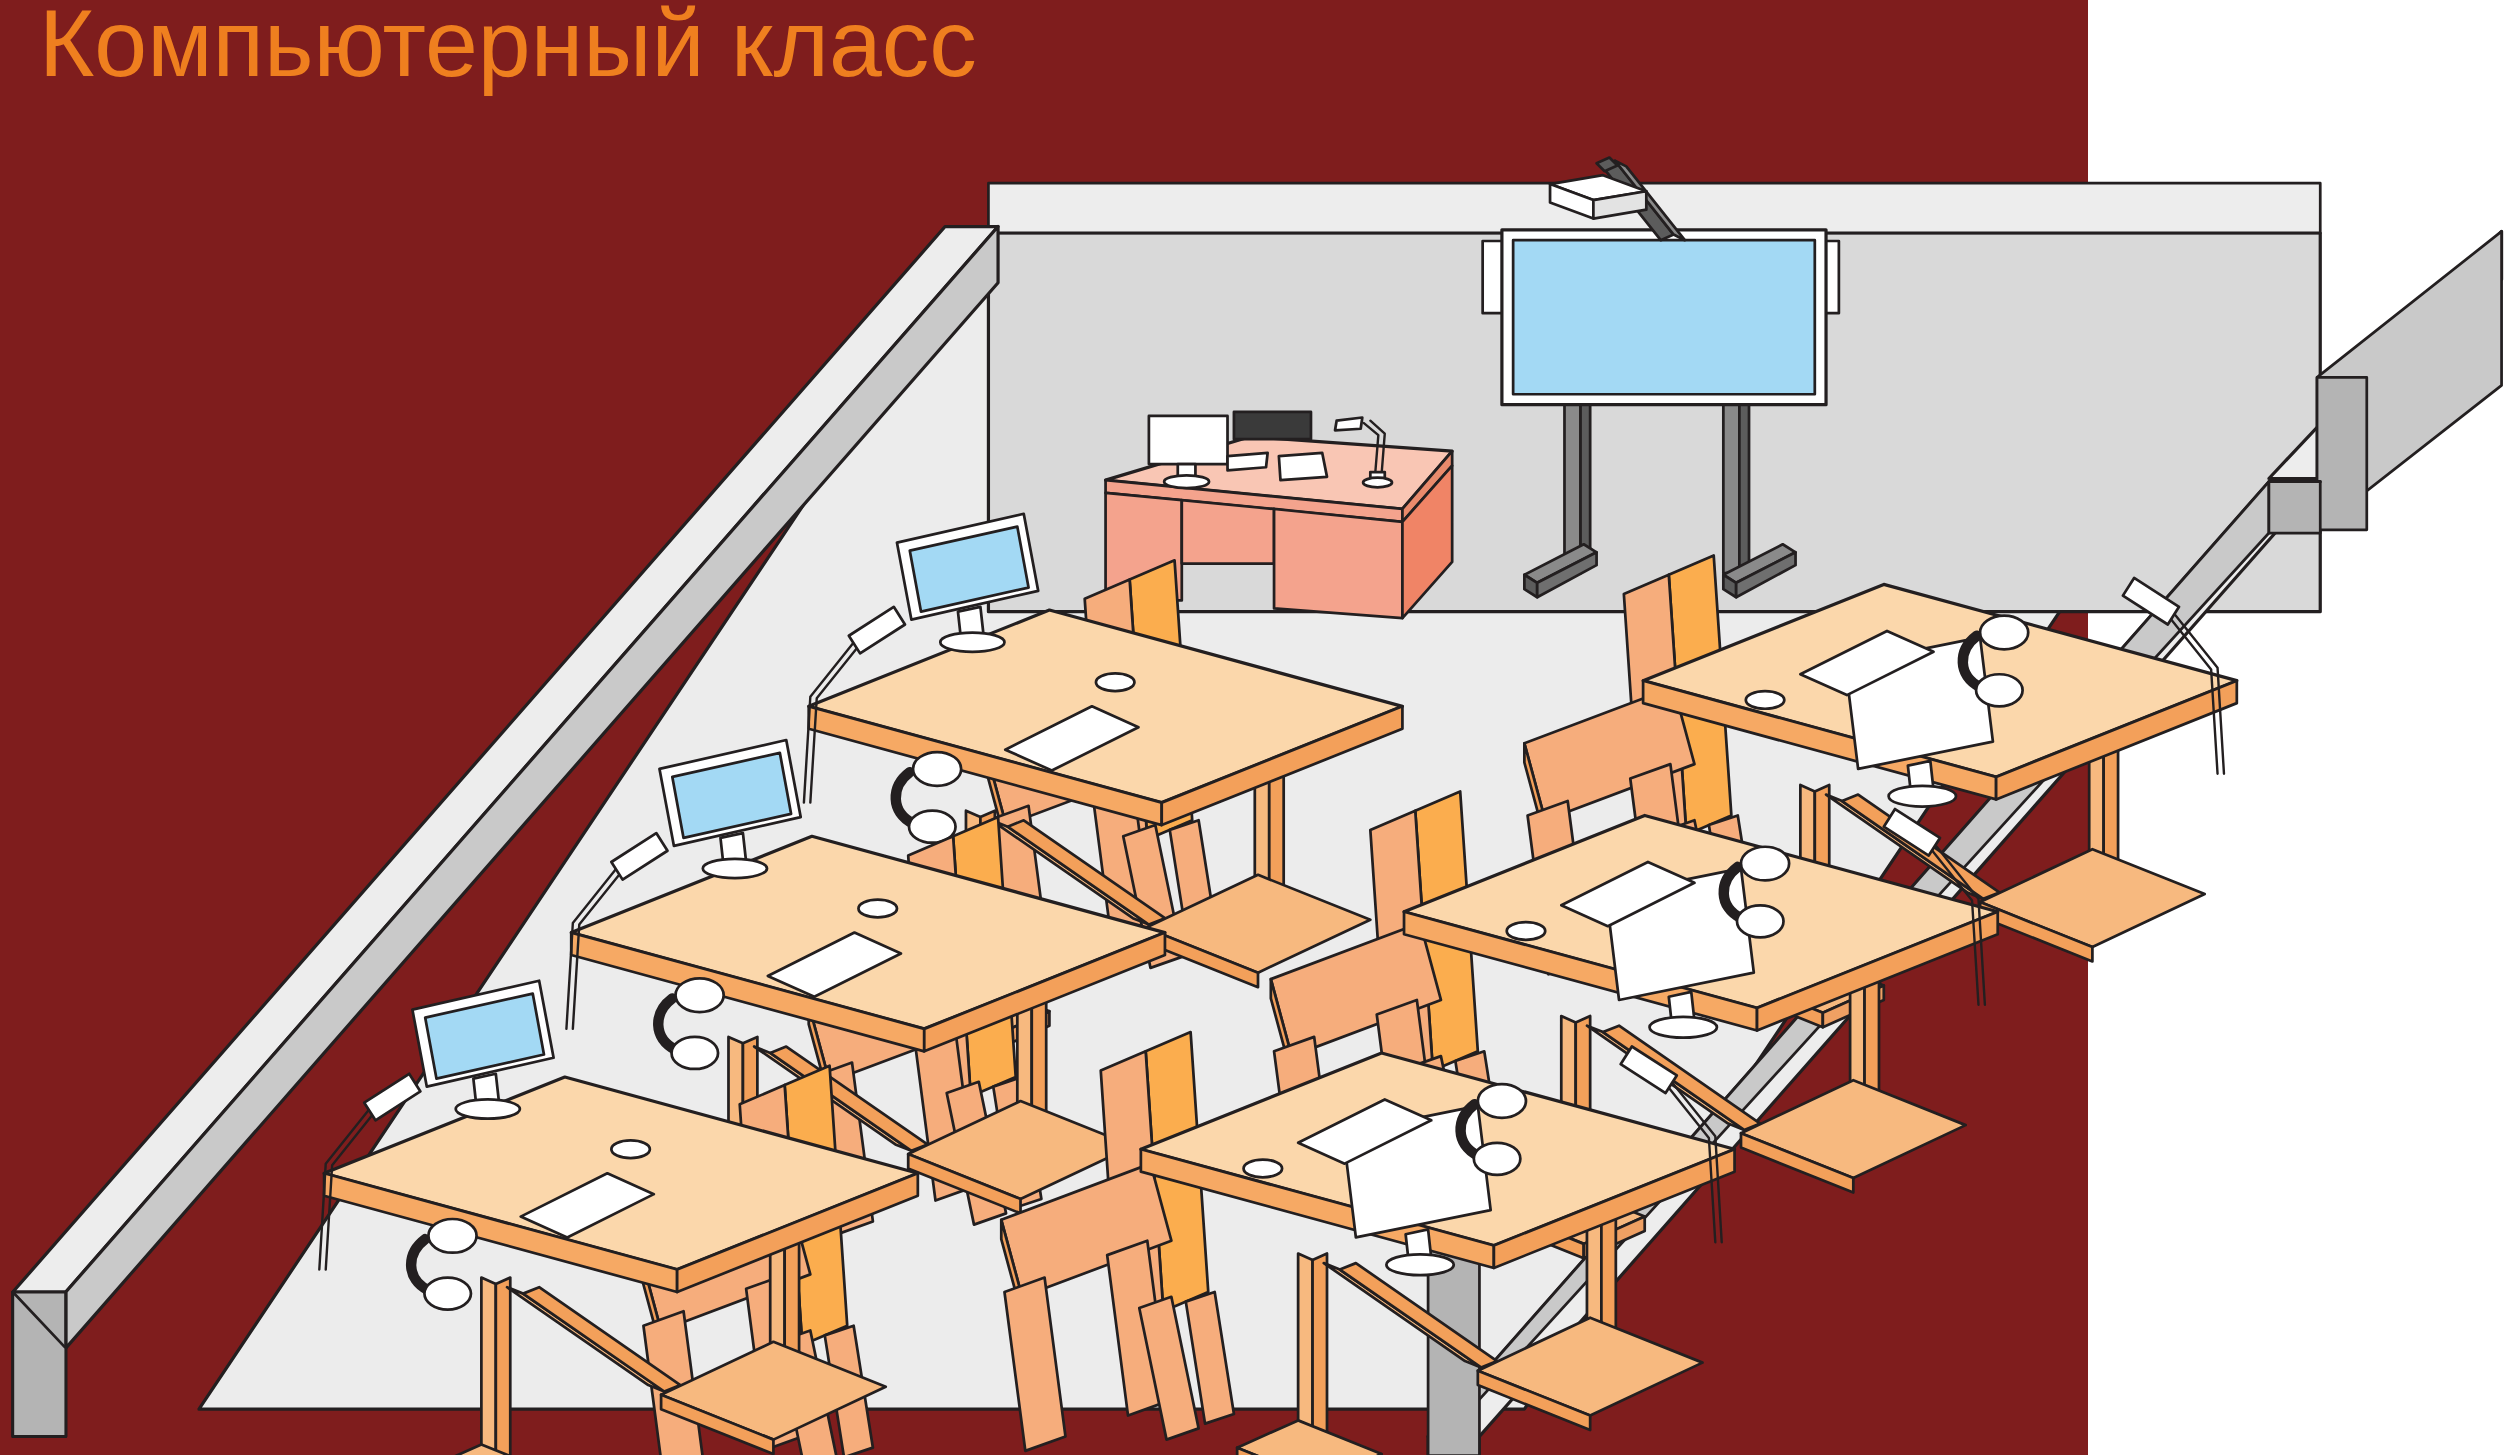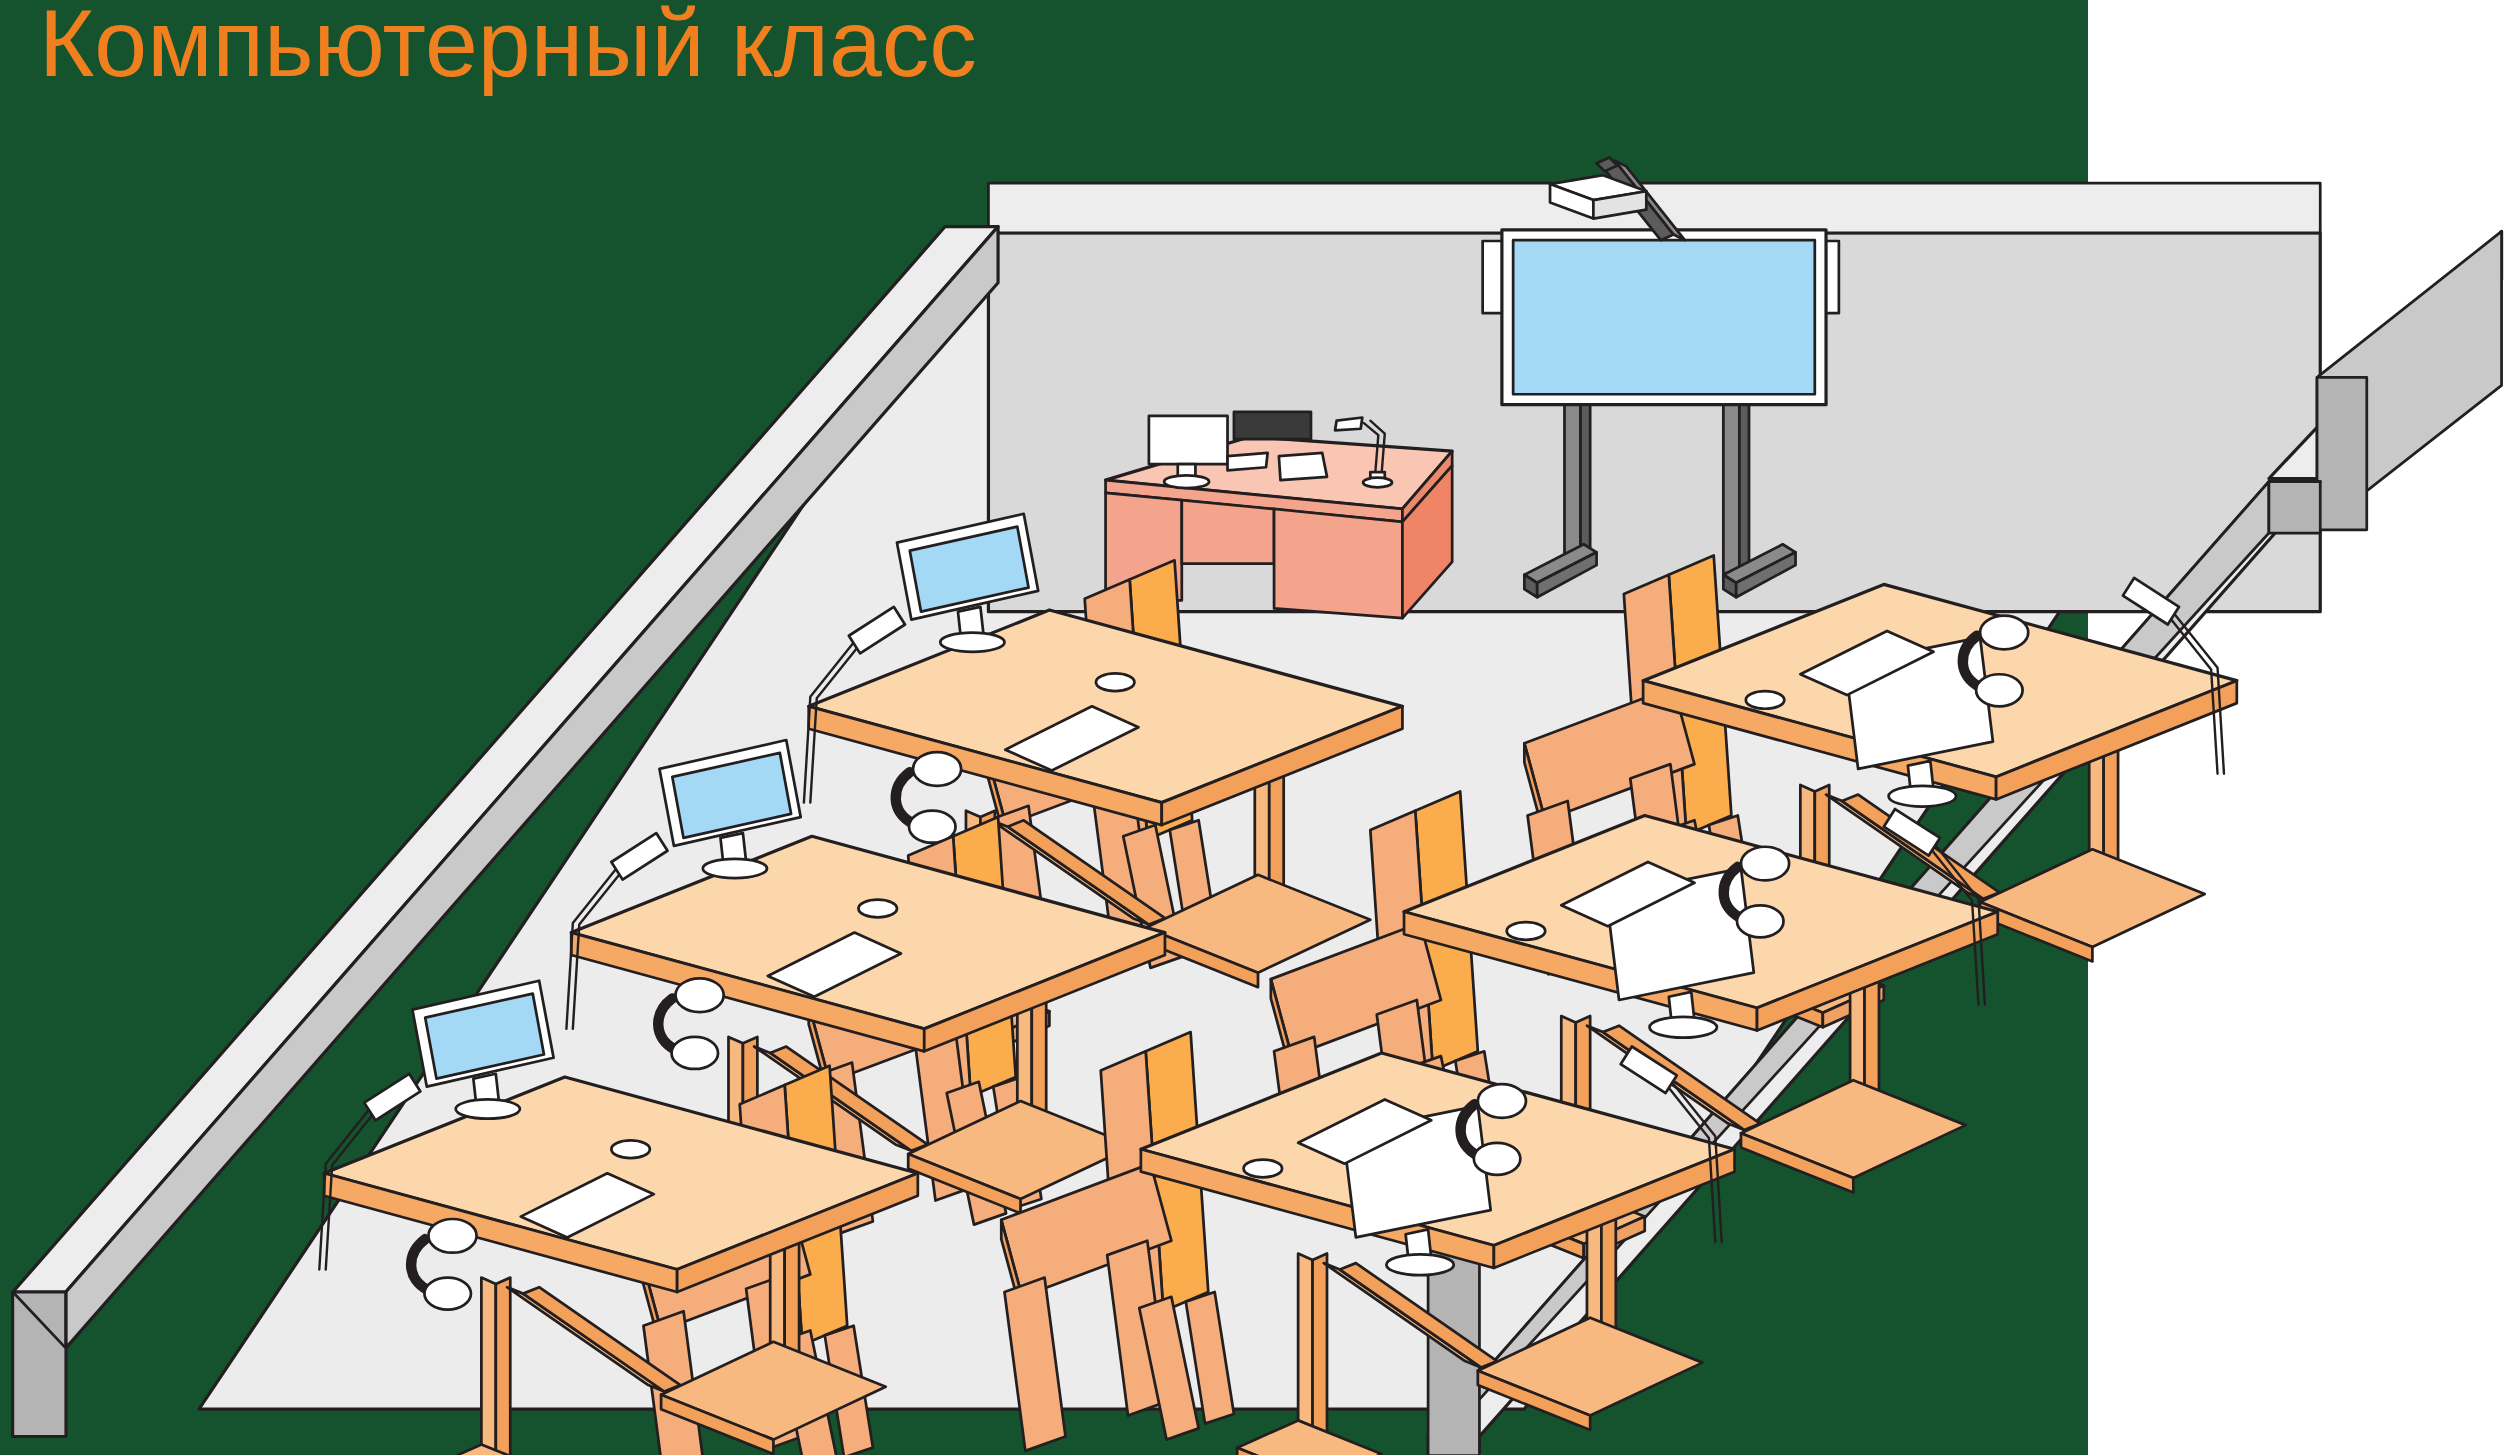--- a/index.html
+++ b/index.html
@@ -1,17 +1,17 @@
 <!DOCTYPE html>
 <html style="font-size:13px"><head>
 <meta charset="utf-8">
 <style>
   html,body{margin:0;padding:0;background:#ffffff;}
   body{width:2512px;height:1456px;overflow:hidden;font-family:"Liberation Sans",sans-serif;}
-  #stage{position:relative;width:2088px;height:1456px;background:#14532d;}
+  #stage{position:relative;width:2088px;height:1456px;background:#7f1d1d;}
   #title{
     position:absolute;left:39px;top:-11.2px;
     font-family:"Liberation Sans",sans-serif;
     font-size:95px;font-weight:400;letter-spacing:0px;
     color:#ef7f1f;white-space:nowrap;line-height:1.15;
   }
   svg{position:absolute;left:0;top:0;width:2512px;height:1456px;display:block;}
   .ln{stroke:#231f20;stroke-width:4;stroke-linejoin:round;stroke-linecap:round;}
   .ln2{stroke:#231f20;stroke-width:3.4;stroke-linejoin:round;stroke-linecap:round;}
   .thin{stroke:#231f20;stroke-width:3;stroke-linejoin:round;stroke-linecap:round;fill:none;}

